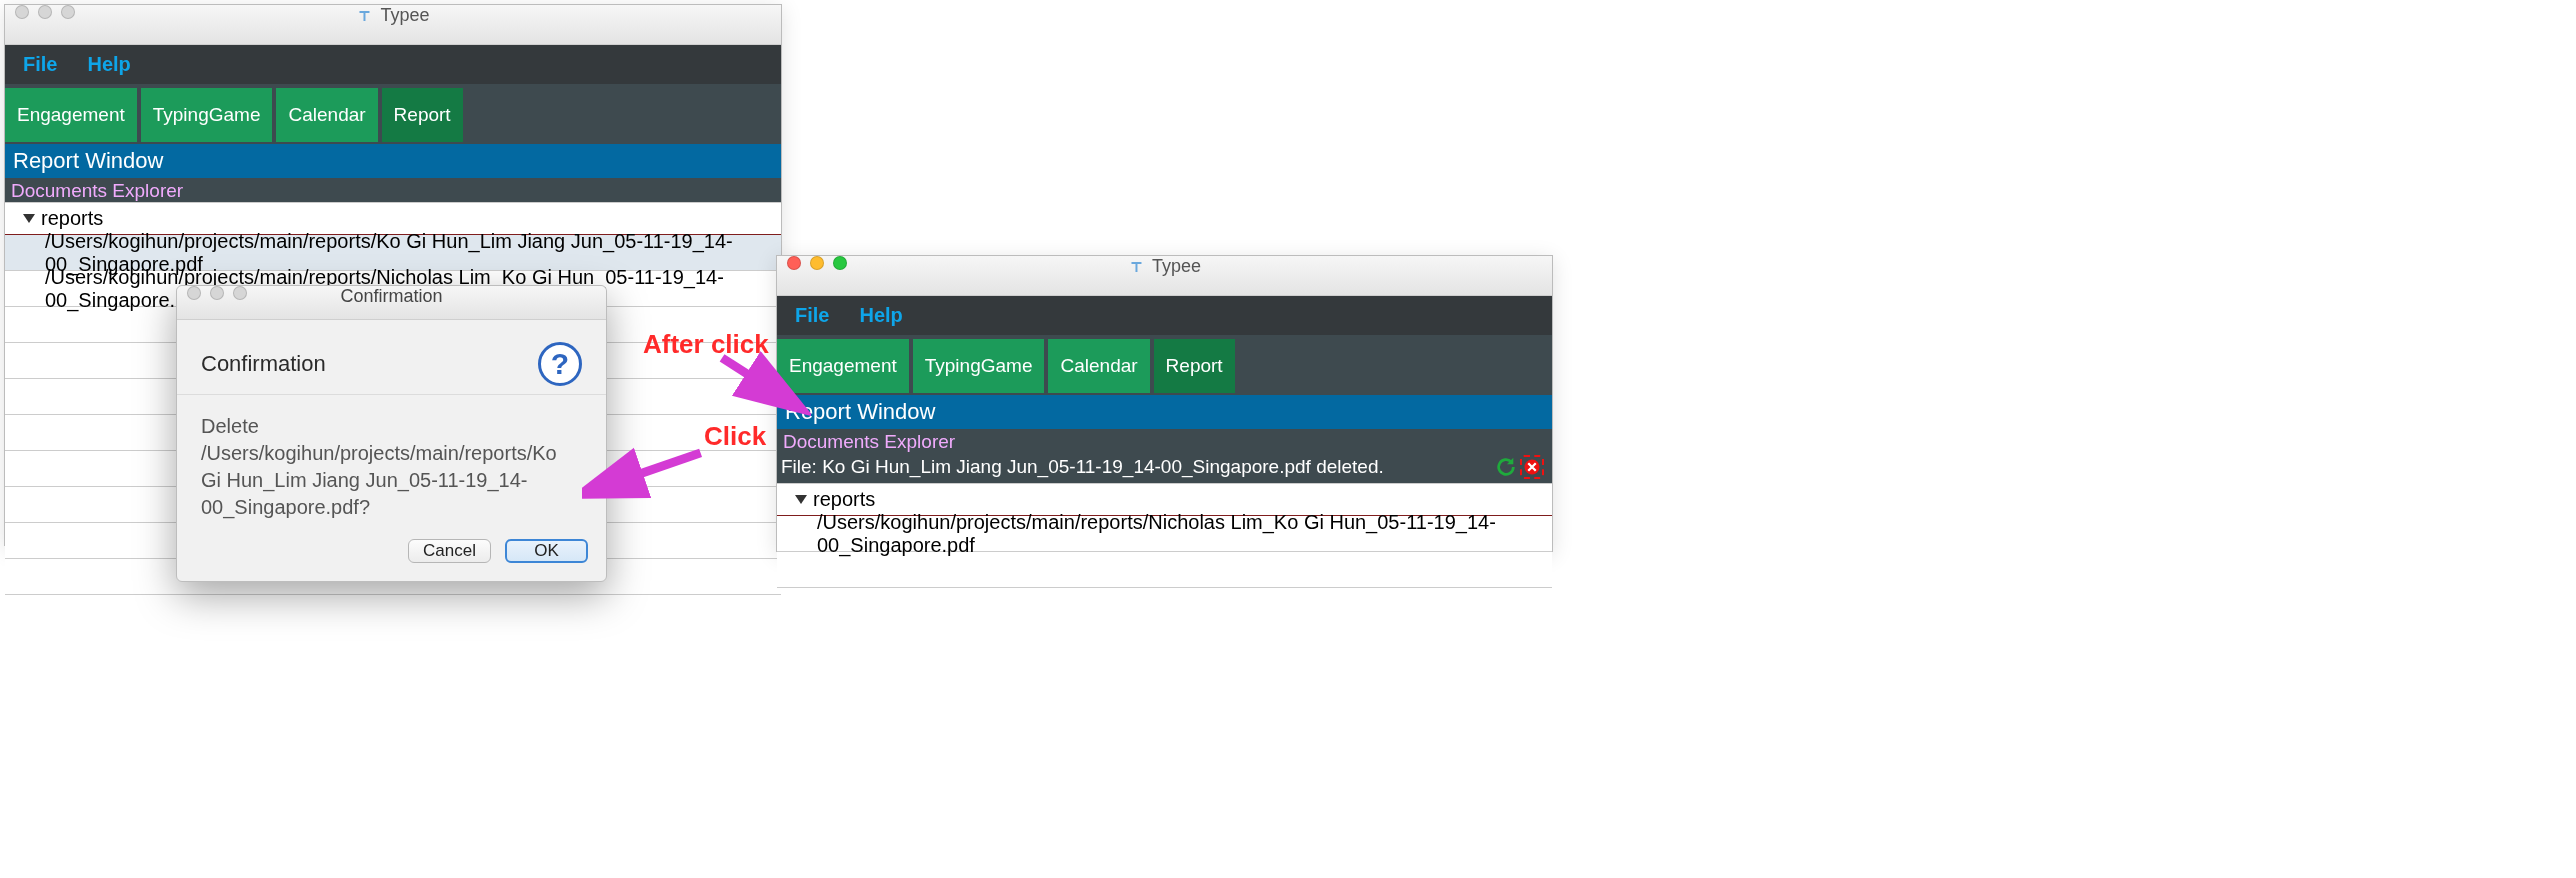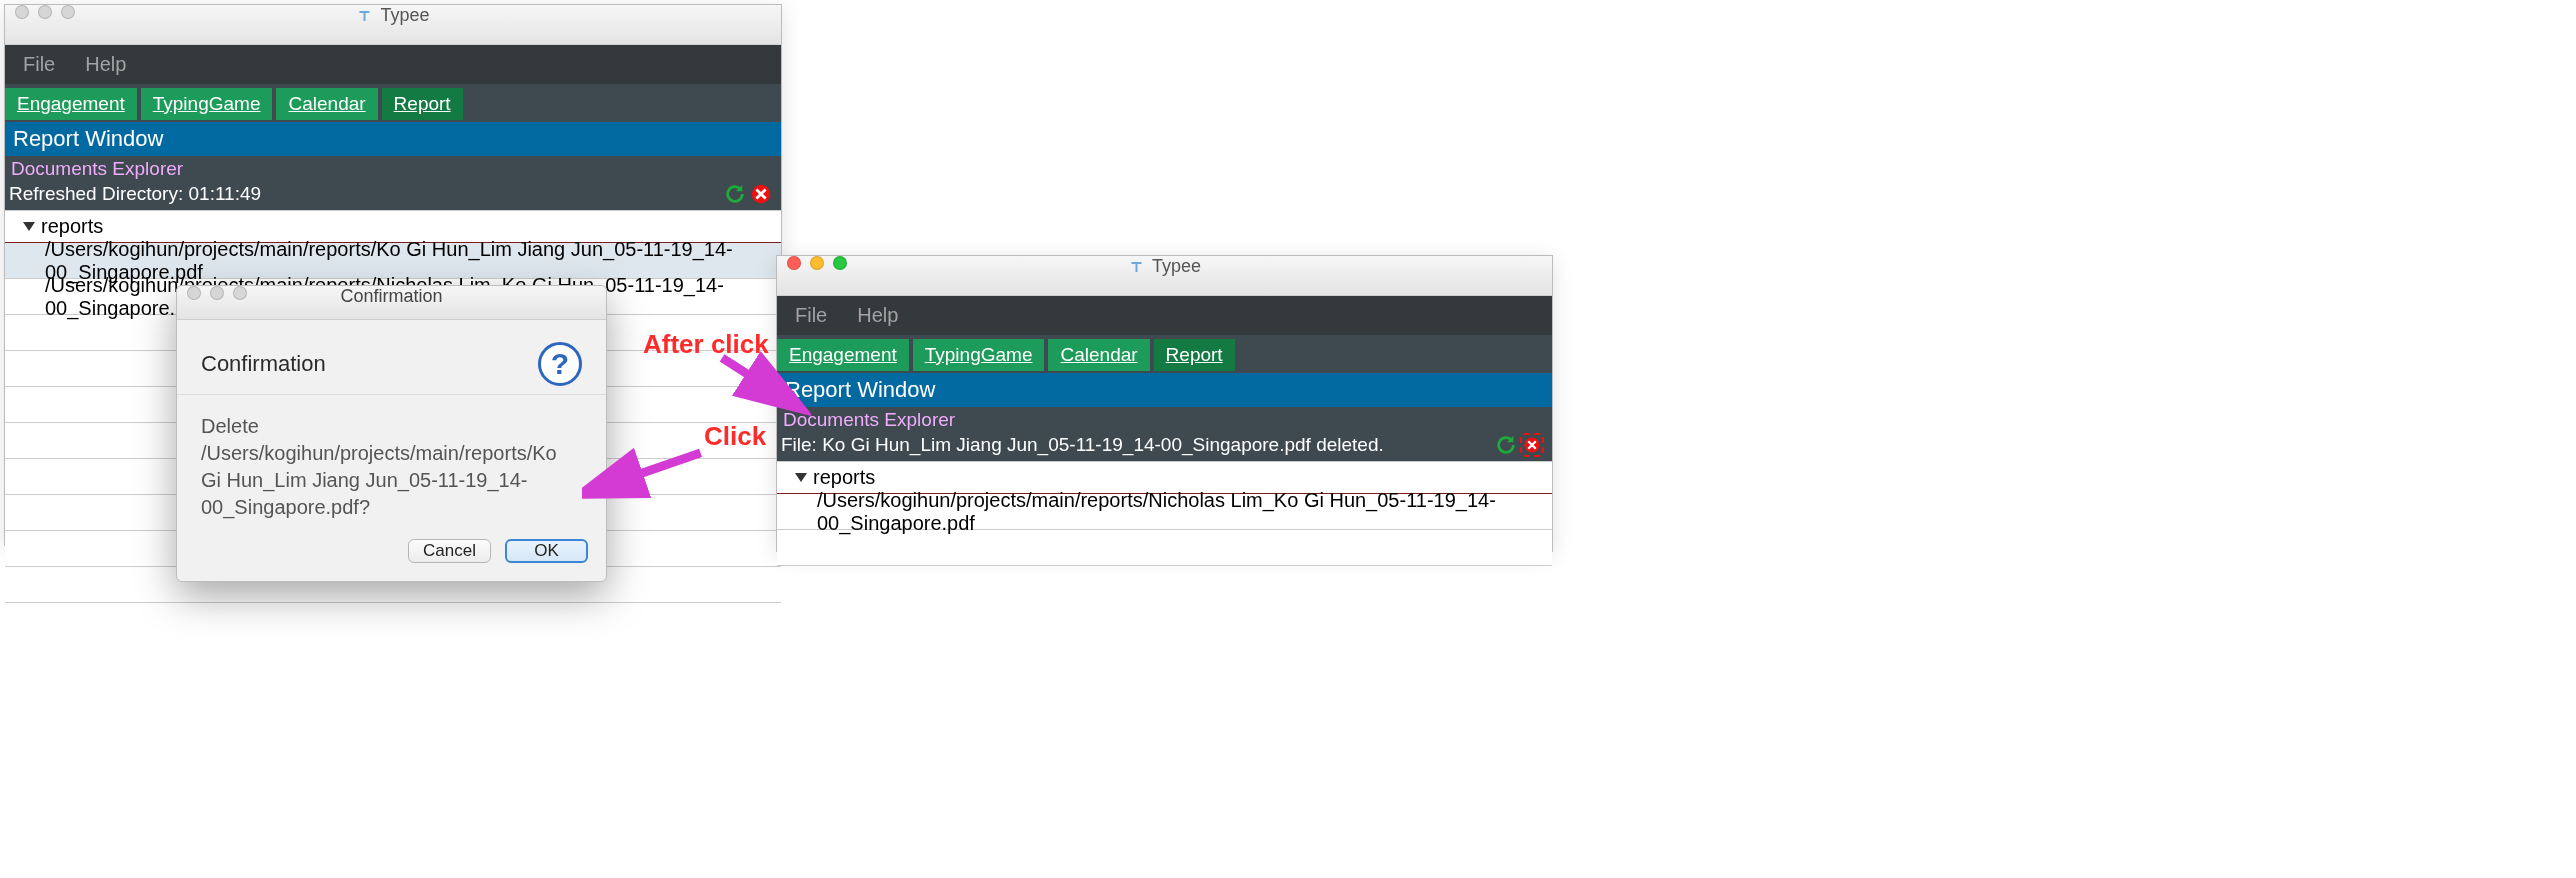--- a/index.html
+++ b/index.html
@@ -50,38 +50,38 @@
     display: flex;
     align-items: center;
     gap: 8px;
   }
   .title-icon {
     width: 16px; height: 16px;
     display:inline-flex; align-items:center; justify-content:center;
   }
   .menubar {
     background: #34393c;
-    color: #a3a3a3;
+    color: #0ea5e9;
     display: flex;
     gap: 30px;
     padding: 8px 18px;
     font-size: 20px;
+    font-weight: bold;
   }
   .tabbar {
     background: #3e4a4f;
     display: flex;
     padding: 4px 0 2px 0;
   }
   .tab {
     background: #1c9b5a;
     color: #fff;
-    padding: 5px 12px;
+    padding: 16px 12px;
     margin-right: 4px;
     font-size: 19px;
-    text-decoration: underline;
   }
   .tab.active {
     background: #147a44;
   }
   .section-header {
     background: #0369a1;
     color: #fff;
     padding: 4px 8px;
     font-size: 22px;
   }
@@ -232,37 +232,20 @@
     <span>Help</span>
   </div>
   <div class="tabbar">
     <div class="tab">Engagement</div>
     <div class="tab">TypingGame</div>
     <div class="tab">Calendar</div>
     <div class="tab active">Report</div>
   </div>
   <div class="section-header">Report Window</div>
   <div class="sub1">Documents Explorer</div>
-  <div class="sub2row">
-    <span>Refreshed Directory: 01:11:49</span>
-    <span class="icon-buttons">
-      <span class="icon-btn">
-        <svg width="22" height="22" viewBox="0 0 24 24">
-            <path fill="none" stroke="#1faa3c" stroke-width="3" d="M20 12a8 8 0 1 1-2.34-5.66"></path>
-            <path fill="#1faa3c" d="M20 2v7h-7z"></path>
-          </svg>
-      </span>
-      <span class="icon-btn">
-        <svg width="22" height="22" viewBox="0 0 24 24">
-            <circle cx="12" cy="12" r="10" fill="#e11"></circle>
-            <path stroke="#fff" stroke-width="3" d="M7 7l10 10M17 7L7 17"></path>
-          </svg>
-      </span>
-    </span>
-  </div>
   <div class="tree">
     <div class="tree-header">
       <span class="disclosure"></span>
       <span>reports</span>
     </div>
     <div class="tree-row selected">
         <span>/Users/kogihun/projects/main/reports/Ko Gi Hun_Lim Jiang Jun_05-11-19_14-00_Singapore.pdf</span>
       </div>
     <div class="tree-row">
         <span>/Users/kogihun/projects/main/reports/Nicholas Lim_Ko Gi Hun_05-11-19_14-00_Singapore.pdf</span>

